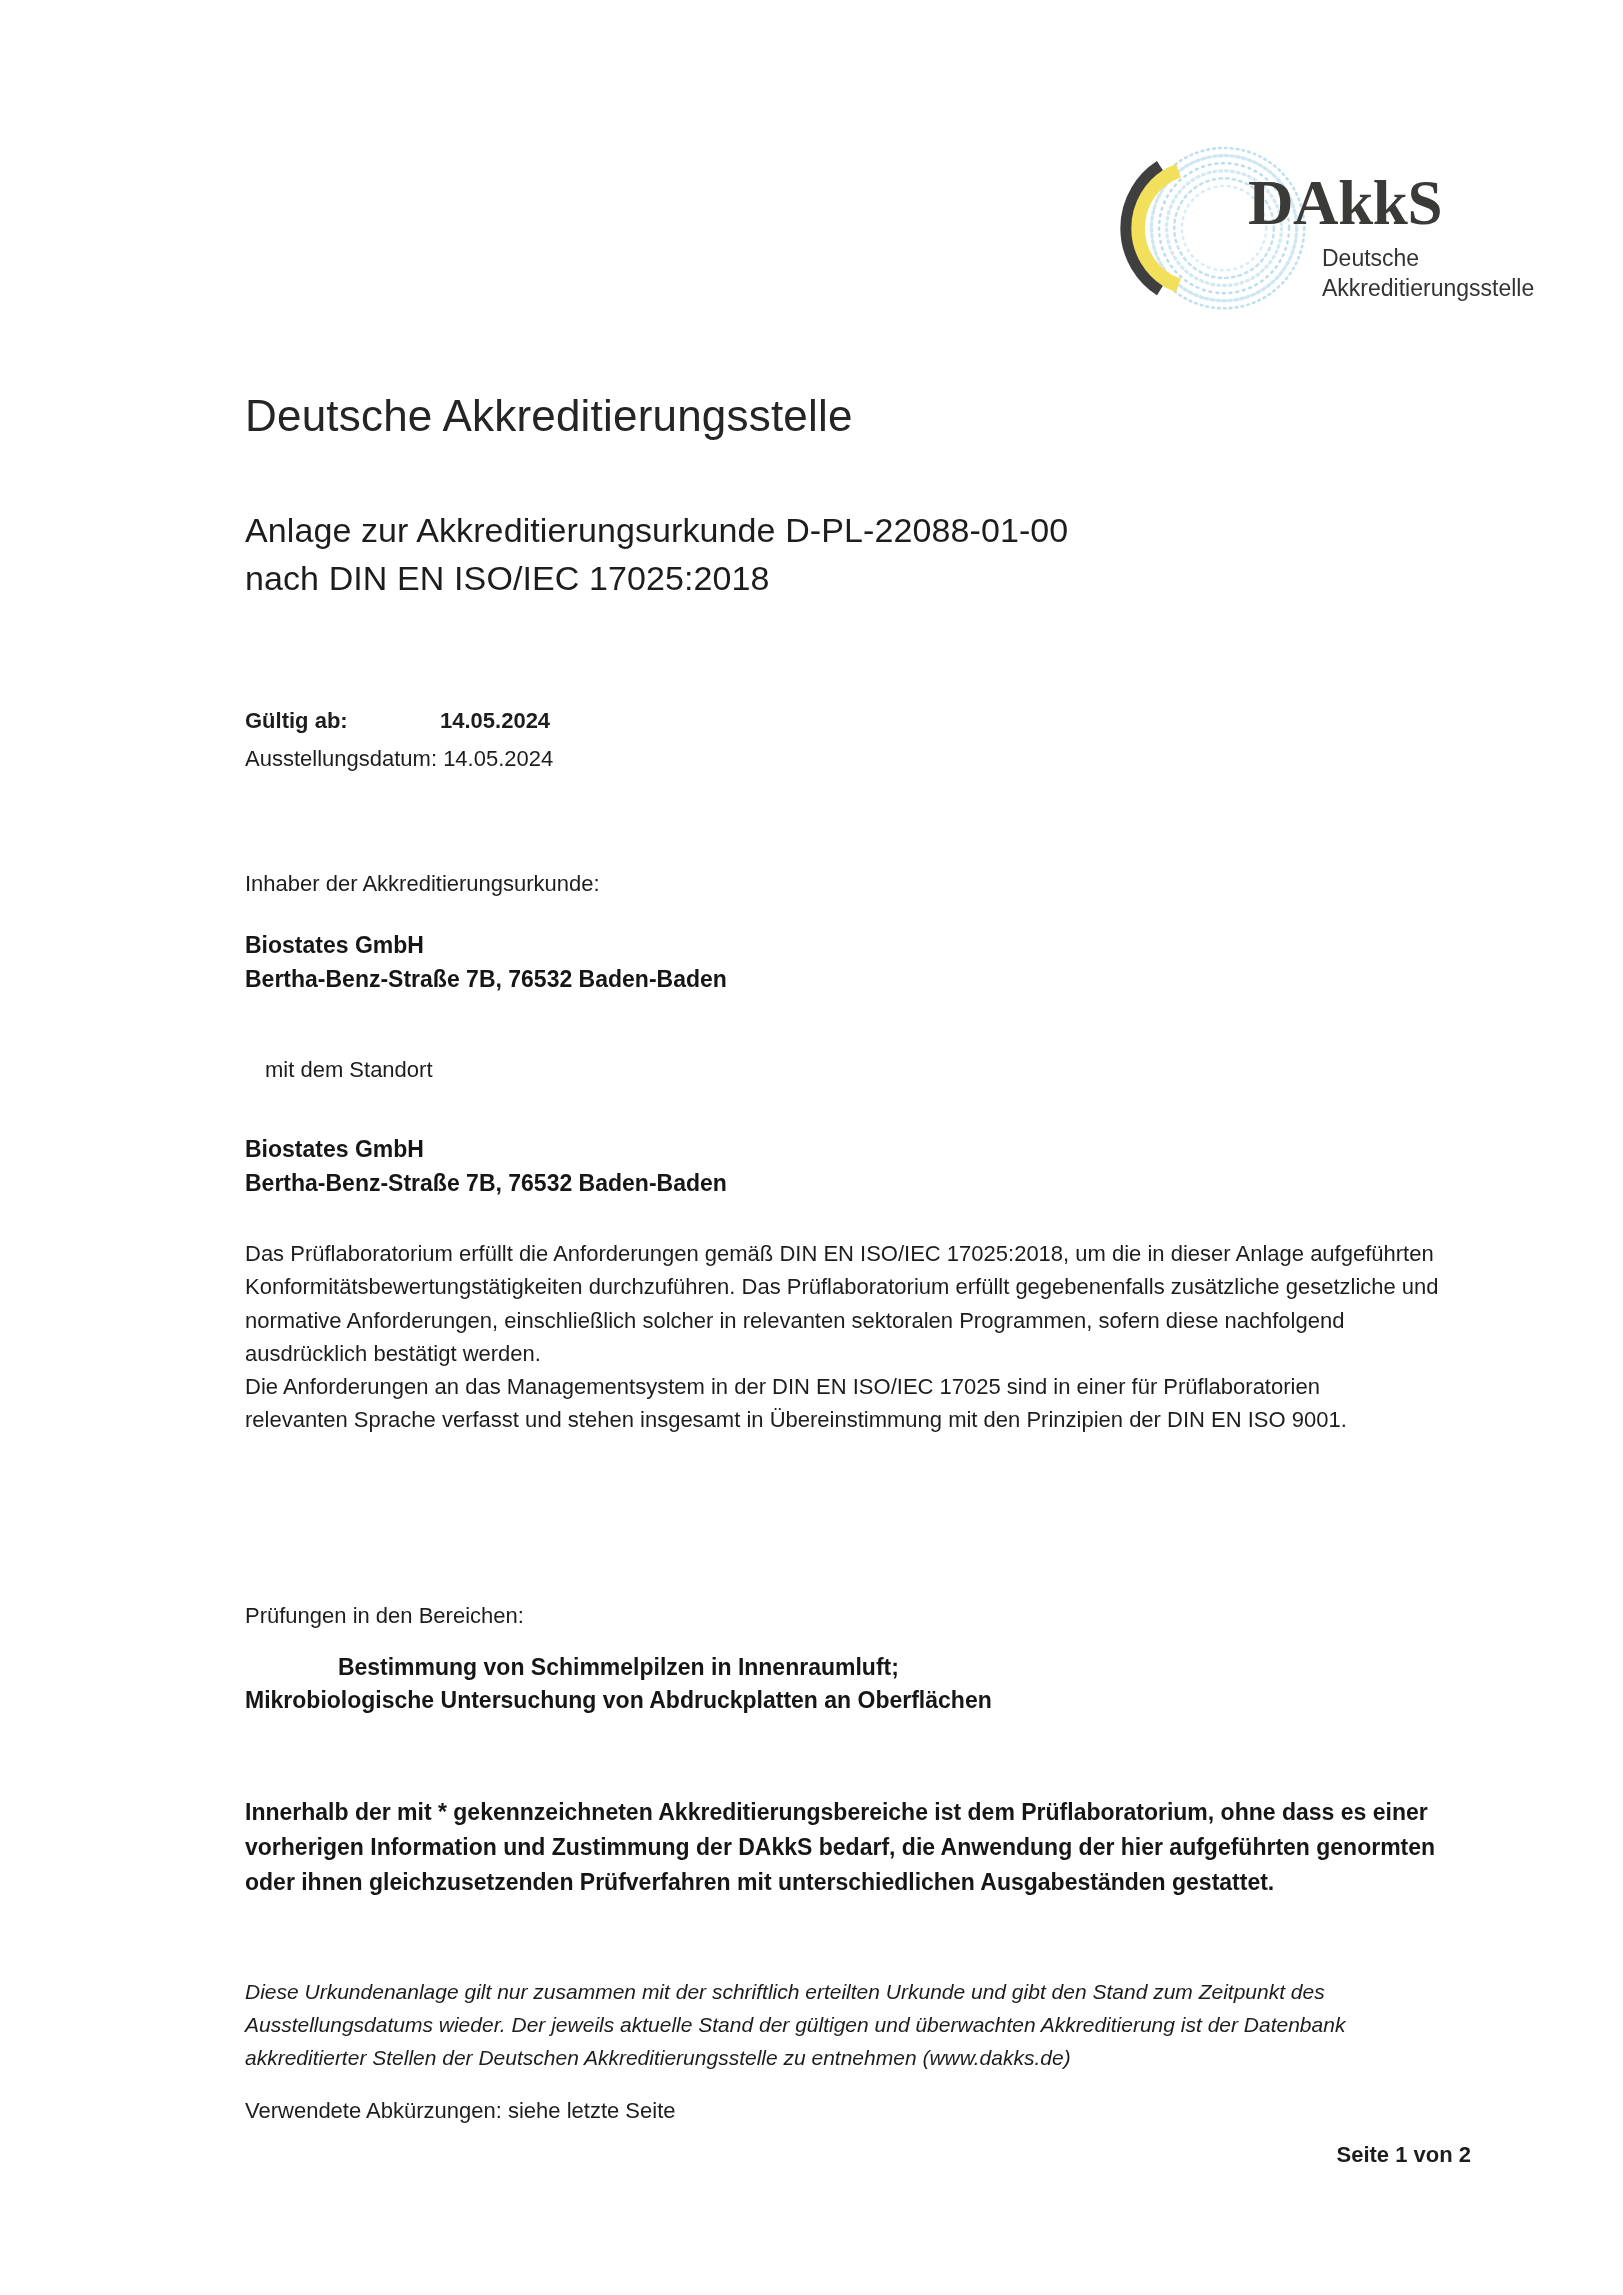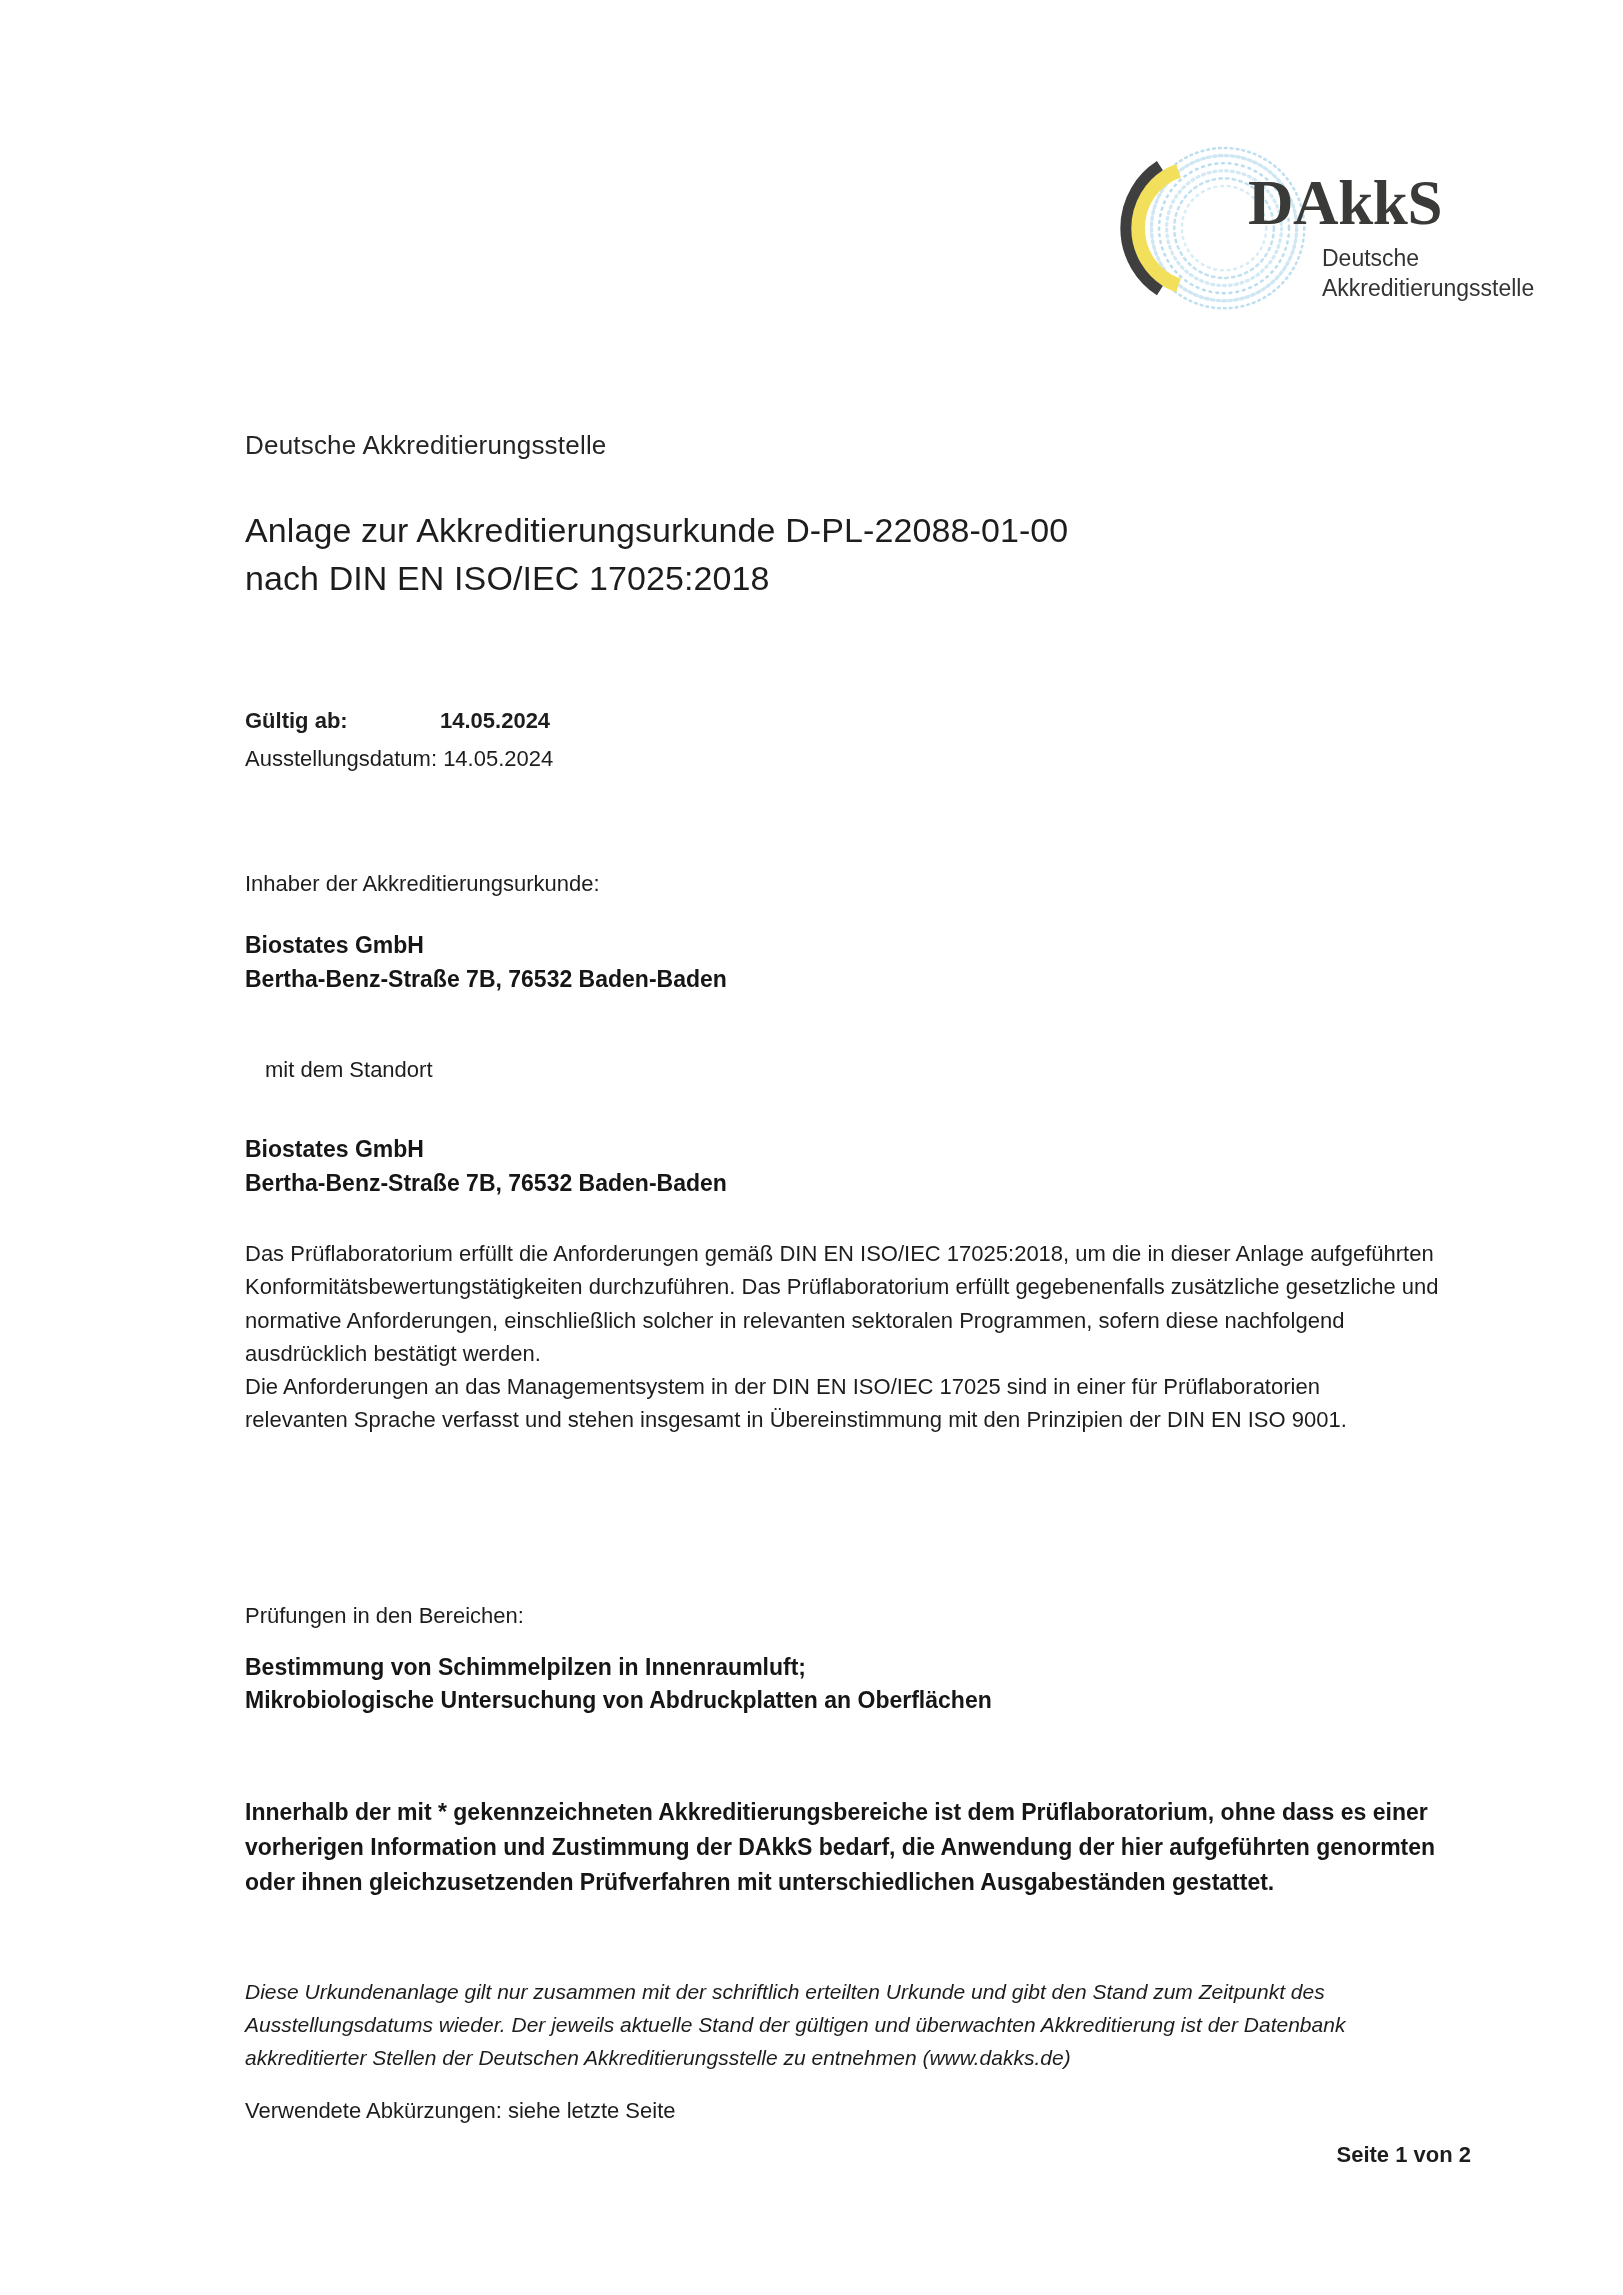--- a/index.html
+++ b/index.html
@@ -66,26 +66,25 @@
     position: absolute;
     left: 245px;
     top: 0;
     width: 1235px;
   }
 
   .org-line {
     position: absolute;
     top: 391px;
     left: 0;
-    font-size: 26px;
+    font-size: 44px;
     font-weight: 400;
     color: #252525;
     letter-spacing: 0.2px;
     white-space: nowrap;
-    margin-top: 39px;
   }
 
   .doc-title {
     position: absolute;
     top: 506px;
     left: 0;
     font-size: 34px;
     font-weight: 400;
     color: #1d1d1d;
     line-height: 1.42;
@@ -164,21 +163,21 @@
   }
   .scope-list {
     position: absolute;
     top: 1651px;
     left: 0;
     font-size: 23px;
     font-weight: 700;
     line-height: 1.44;
     color: #161616;
   }
-  .scope-list span { display: block; white-space: nowrap; }
+  .scope-list span { display: block; white-space: nowrap; text-align: center; }
 
   .note-bold {
     position: absolute;
     top: 1795px;
     left: 0;
     width: 1226px;
     font-size: 23px;
     font-weight: 700;
     line-height: 1.52;
     color: #161616;

